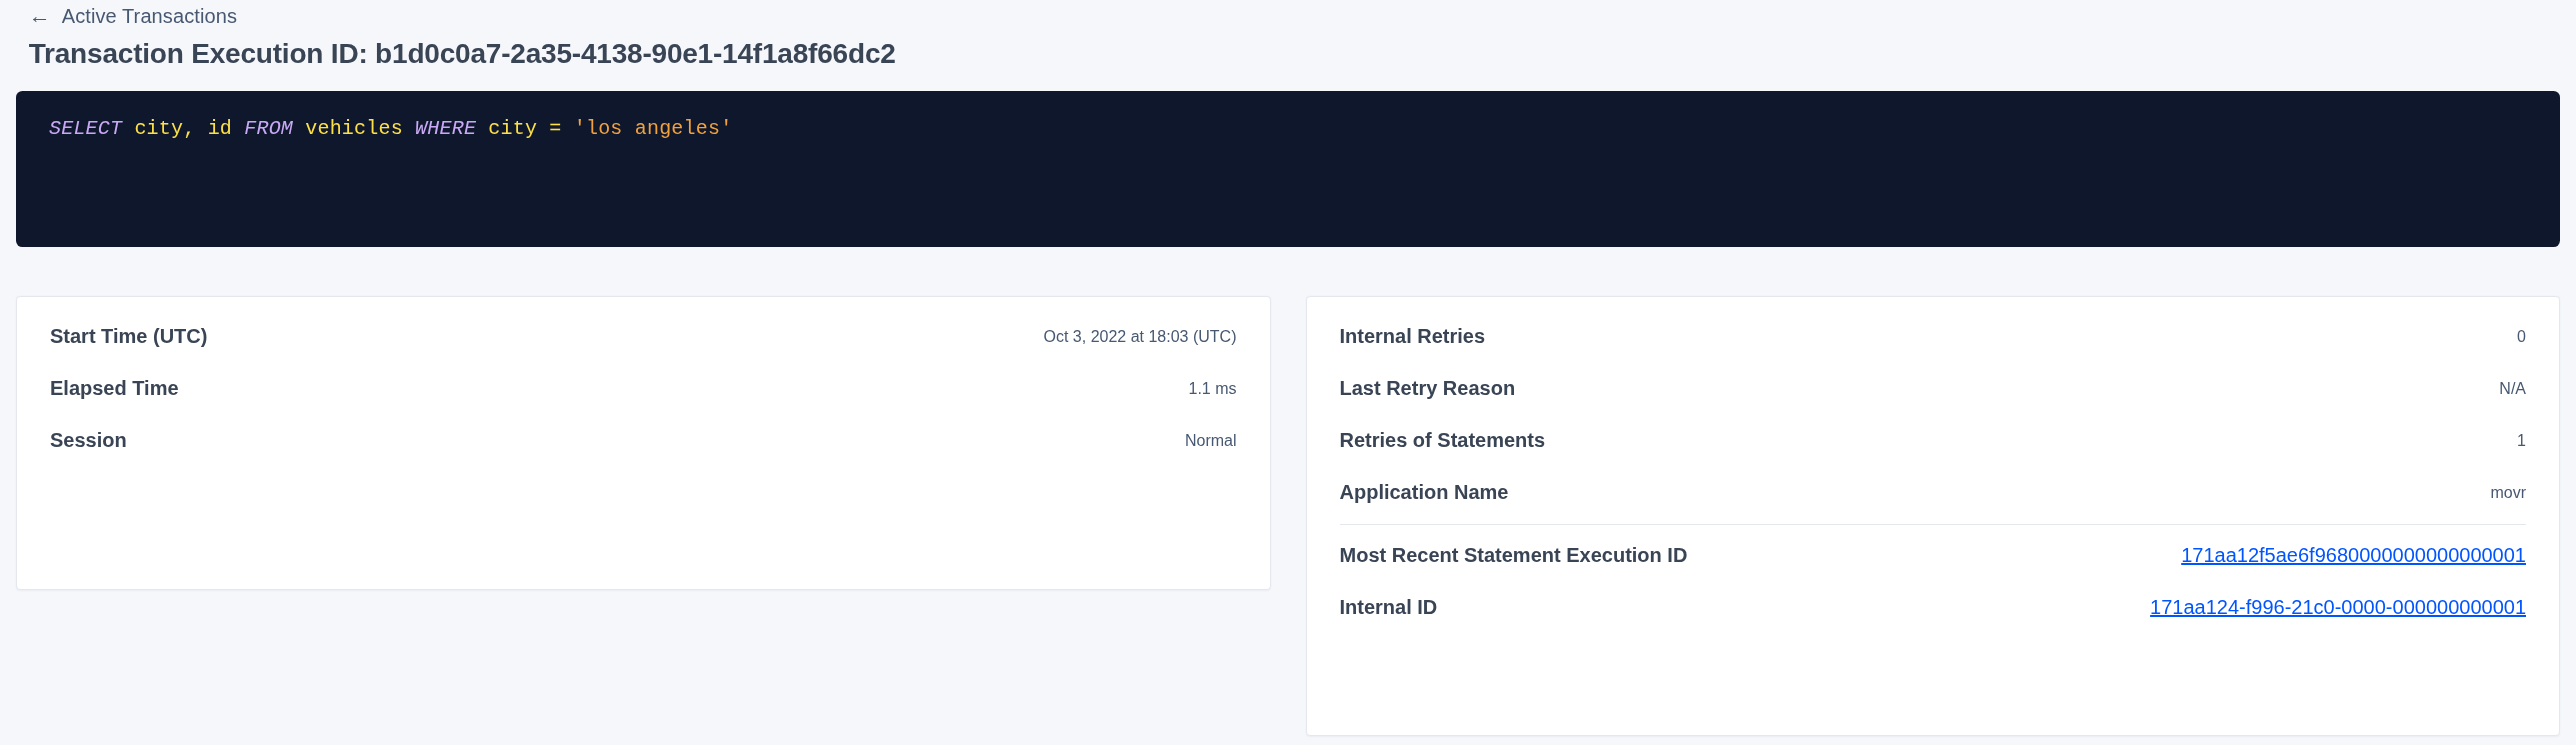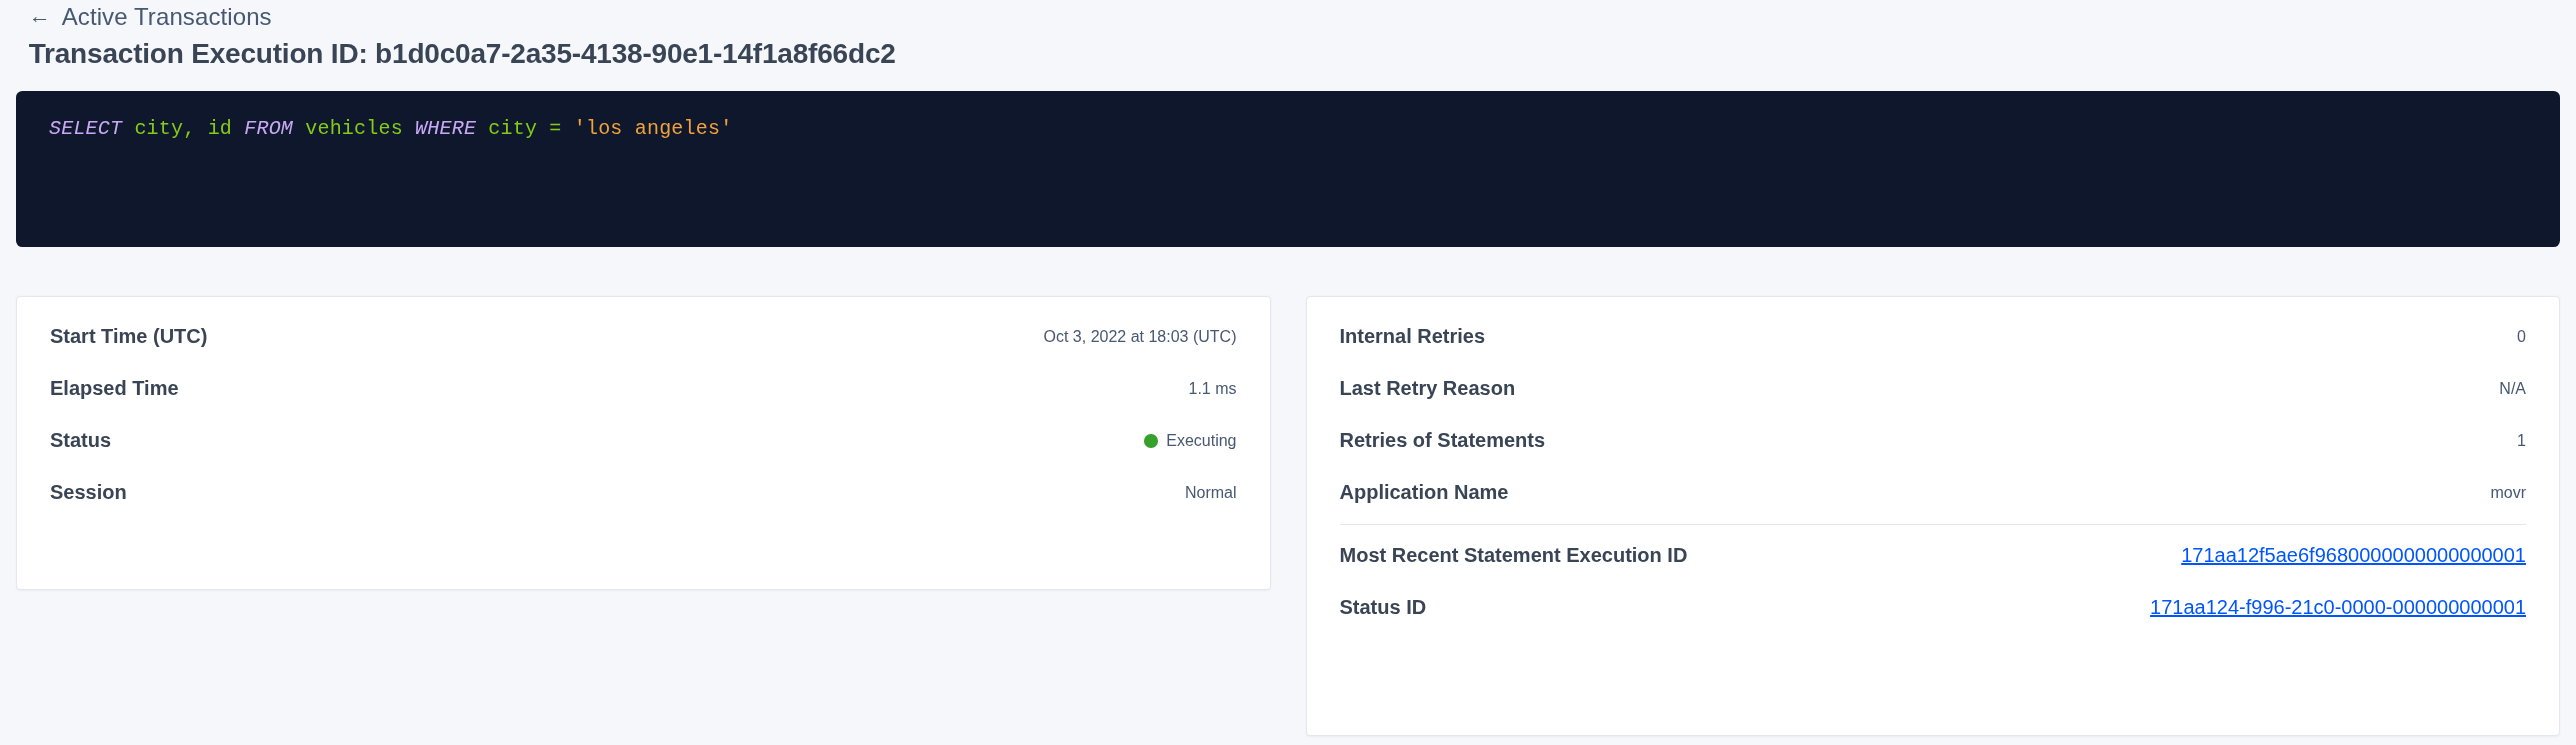--- a/index.html
+++ b/index.html
@@ -22,21 +22,21 @@
     height: 30px;
   }
   .back-arrow {
     font-size: 22px;
     line-height: 1;
     color: #475872;
     display: inline-block;
     transform: translateY(-0.8px);
   }
   .breadcrumb-label {
-    font-size: 24px;
+    font-size: 20px;
     color: #475872;
     letter-spacing: 0.1px;
   }
 
   
   .page-title {
     font-size: 28px;
     font-weight: bold;
     color: #394455;
     padding: 8px 0 0 12.7px;
@@ -52,21 +52,21 @@
     height: 156px;
     padding: 24px 0 0 33px;
     font-family: "Liberation Mono", "DejaVu Sans Mono", monospace;
     font-size: 20px;
     line-height: 1.4;
     letter-spacing: 0.2px;
     white-space: pre;
     overflow: hidden;
   }
   .tok-kw   { color: #c9a9f5; font-style: italic; }
-  .tok-plain{ color: #84cc16; }
+  .tok-plain{ color: #fde047; }
   .tok-str  { color: #f2a23c; }
 
   
   .cards {
     display: flex;
     gap: 35px;
     margin-top: 49px;
     align-items: flex-start;
   }
   .card {
@@ -144,27 +144,20 @@
     <div class="card left">
       <div class="row">
         <span class="row-label">Start Time (UTC)</span>
         <span class="row-value">Oct 3, 2022 at 18:03 (UTC)</span>
       </div>
       <div class="row">
         <span class="row-label">Elapsed Time</span>
         <span class="row-value">1.1 ms</span>
       </div>
       <div class="row">
-        <span class="row-label">Status</span>
-        <span class="row-value">
-          <span class="status-dot"></span>
-          <span>Executing</span>
-        </span>
-      </div>
-      <div class="row">
         <span class="row-label">Session</span>
         <span class="row-value">Normal</span>
       </div>
     </div>
 
     <div class="card right">
       <div class="row">
         <span class="row-label">Internal Retries</span>
         <span class="row-value">0</span>
       </div>
@@ -181,20 +174,20 @@
         <span class="row-value">movr</span>
       </div>
 
       <div class="divider"></div>
 
       <div class="row">
         <span class="row-label">Most Recent Statement Execution ID</span>
         <a class="link-value">171aa12f5ae6f9680000000000000001</a>
       </div>
       <div class="row">
-        <span class="row-label">Status ID</span>
+        <span class="row-label">Internal ID</span>
         <a class="link-value">171aa124-f996-21c0-0000-000000000001</a>
       </div>
     </div>
 
   </div>
 </div>
 
 
 </body></html>

